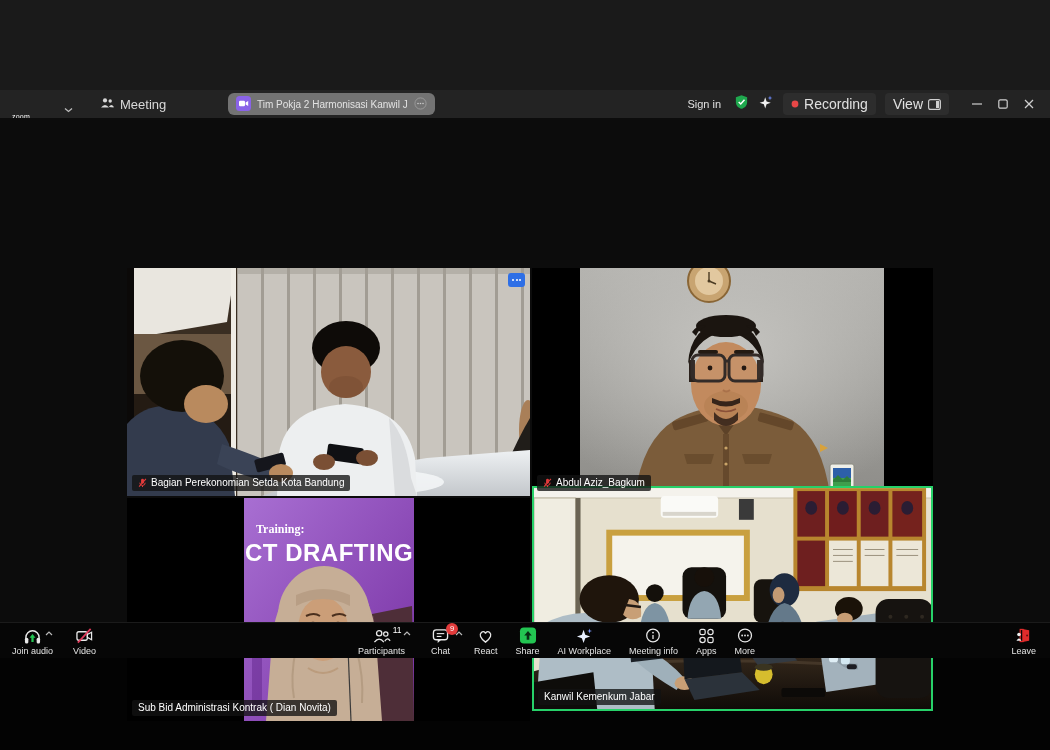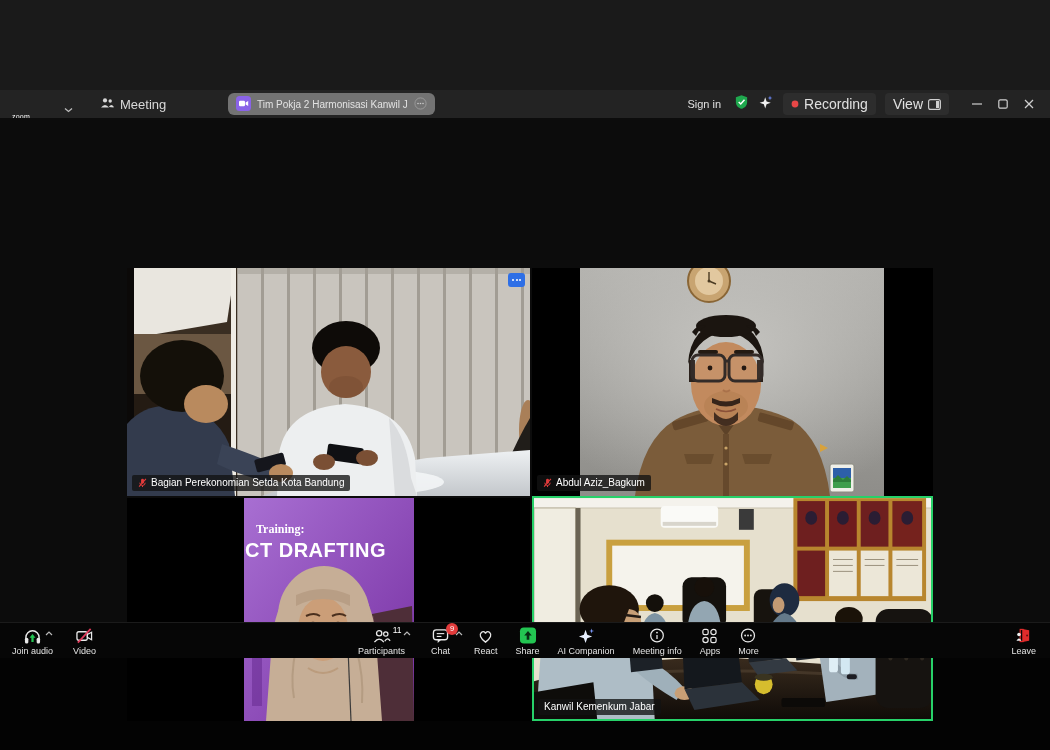--- a/index.html
+++ b/index.html
@@ -26,33 +26,33 @@
   .winbtn { width:26px; height:28px; display:flex; align-items:center; justify-content:center; }
 
   
   .client { position:absolute; left:0; top:118px; width:1050px; height:504px; background:#0c0c0c; }
 
   .tile { position:absolute; background:#000; overflow:hidden; }
   .tile svg { display:block; }
   .t1 { left:127px; top:150px; width:403px; height:228px; }
   .t2 { left:532px; top:150px; width:401px; height:228px; }
   .t3 { left:127px; top:380px; width:403px; height:223px; }
-  .t4 { left:532px; top:378px; width:401px; height:225px; border:2px solid #27d169; }
+  .t4 { left:532px; top:368px; width:401px; height:225px; border:2px solid #27d169; }
 
   .vid-center { position:absolute; top:0; height:100%; overflow:hidden; }
 
   .name-tag { position:absolute; left:5px; bottom:5px; background:rgba(18,18,18,.78); color:#fff; font-size:10px; padding:2px 6px 3px; border-radius:2px; display:flex; align-items:center; gap:4px; white-space:nowrap; z-index:5; }
   .t4 .name-tag { left:4px; bottom:4px; }
 
   .more-btn { position:absolute; top:5px; right:5px; width:17px; height:14px; background:#2e6fe6; border-radius:3px; display:flex; align-items:center; justify-content:center; gap:1.5px; z-index:5; }
   .more-btn i { width:2px; height:2px; background:#fff; border-radius:50%; display:block; }
 
   .slide-text { position:absolute; color:#fff; font-weight:bold; z-index:2; white-space:nowrap; }
   .slide-l1 { left:12px; top:24px; font-size:12px;font-family:Liberation Serif, serif; }
-  .slide-l2 { left:1px; top:41px; font-size:20px; letter-spacing:.5px; }
+  .slide-l2 { left:1px; top:41px; font-size:24px; letter-spacing:.5px; }
 
   
   .toolbar { position:absolute; left:0; top:622px; width:1050px; height:36px; background:#060606; border-top:1px solid #1b1b1b; }
   .tb-group { position:absolute; top:0; height:36px; display:flex; align-items:center; }
   .g-left { left:12px; gap:20px; }
   .g-center { left:358px; gap:18px; }
   .g-right { right:14px; }
   .tb-item { display:flex; flex-direction:column; align-items:center; color:#e4e4e4; font-size:9px; line-height:1; gap:3px; position:relative; }
   .ico-wrap { position:relative; height:17px; display:flex; align-items:flex-end; }
   .caret { position:absolute; right:-11px; top:2px; }
@@ -341,20 +341,23 @@
           <ellipse cx="69" cy="126" rx="4" ry="2.2" fill="#2a1a10"></ellipse>
           <ellipse cx="94" cy="126" rx="4" ry="2.2" fill="#2a1a10"></ellipse>
           <path d="M79,132 q-2,8 1,11" fill="none" stroke="#a9764e" stroke-width="1.6"></path>
           <path d="M70,152 q9,6 18,0 q-9,8 -18,0 Z" fill="#a85548"></path>
           <path d="M64,170 q15,10 30,0" fill="none" stroke="#b08a64" stroke-width="2" opacity=".5"></path>
           <line x1="104" y1="150" x2="107" y2="223" stroke="#3a3a3a" stroke-width="1.2"></line>
         </svg>
         <div class="slide-text slide-l1">Training:</div>
         <div class="slide-text slide-l2">CT DRAFTING</div>
       </div>
+      <div class="name-tag">
+        <span>Sub Bid Administrasi Kontrak ( Dian Novita)</span>
+      </div>
     </div>
 
     <div class="tile t4">
       <svg viewBox="0 0 403 225" width="399" height="223">
         <defs>
           <linearGradient id="tbl4" x1="0" y1="0" x2="0" y2="1">
               <stop offset="0" stop-color="#3a2c1e"></stop>
               <stop offset="1" stop-color="#0e0a07"></stop>
             </linearGradient>
         </defs>
@@ -541,21 +544,21 @@
         </span>
         <span>Share</span>
       </div>
       <div class="tb-item">
         <span class="ico-wrap">
           <svg width="19" height="17" viewBox="0 0 20 18">
             <path d="M9,3 L10.8,8.2 L16,10 L10.8,11.8 L9,17 L7.2,11.8 L2,10 L7.2,8.2 Z" fill="#e7efff"></path>
             <path d="M15.4,1.6 L16,3.6 L18,4.2 L16,4.8 L15.4,6.8 L14.8,4.8 L12.8,4.2 L14.8,3.6 Z" fill="#7d9bff"></path>
           </svg>
         </span>
-        <span>AI Companion</span>
+        <span>AI Workplace</span>
       </div>
       <div class="tb-item">
         <span class="ico-wrap">
           <svg width="18" height="17" viewBox="0 0 20 18">
             <circle cx="10" cy="9" r="7" fill="none" stroke="#e8e8e8" stroke-width="1.4"></circle>
             <circle cx="10" cy="5.8" r="1" fill="#e8e8e8"></circle>
             <line x1="10" y1="8.4" x2="10" y2="13" stroke="#e8e8e8" stroke-width="1.4"></line>
           </svg>
         </span>
         <span>Meeting info</span>

